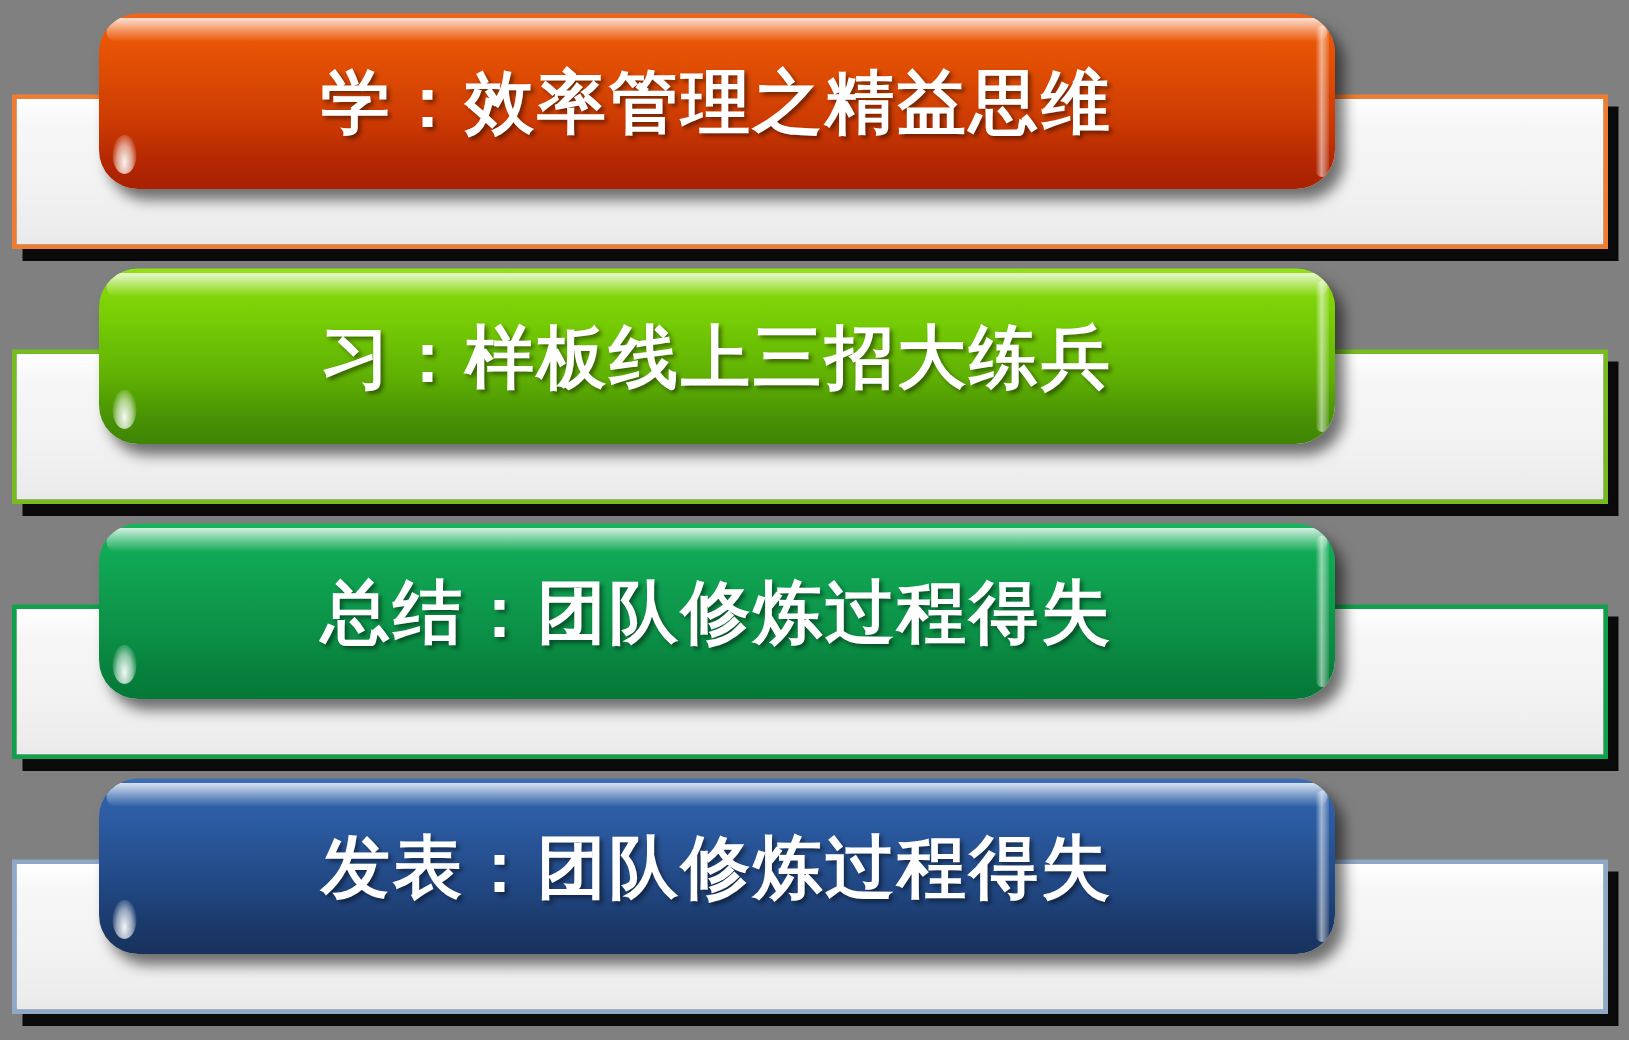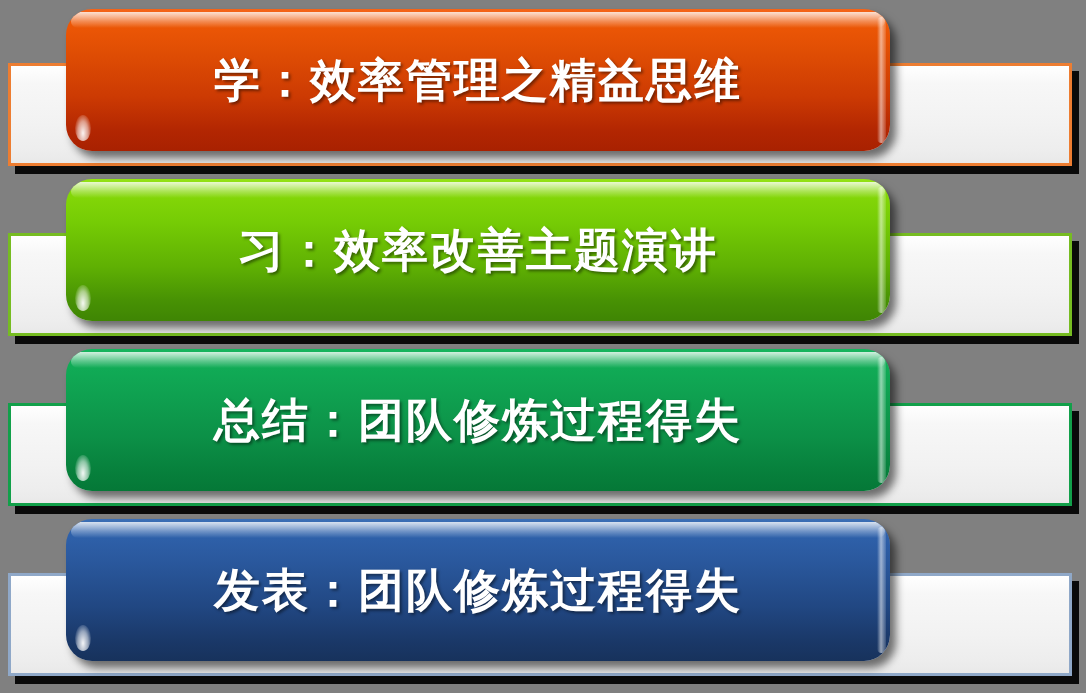--- a/index.html
+++ b/index.html
@@ -51,21 +51,21 @@
     border-width: 3px;
     box-shadow: 7px 8px 0 0 rgba(0,0,0,0.92);
   }
 
   
   .pill {
     position: absolute;
     left: 66px;
     top: 9px;
     width: 824px;
-    height: 142px;
+    height: 117px;
     border-radius: 26px;
     box-sizing: border-box;
     box-shadow: 6px 7px 9px rgba(0,0,0,0.55);
     overflow: hidden;
     display: flex;
     align-items: center;
     justify-content: center;
   }
   
   .pill::before {
@@ -180,21 +180,21 @@
     <div class="pill">
       <span class="blob"></span>
       <span class="pill-label">学：效率管理之精益思维</span>
     </div>
   </div>
 
   <div class="row row-1 t-lime">
     <div class="plate"></div>
     <div class="pill">
       <span class="blob"></span>
-      <span class="pill-label">习：效率改善主题演讲</span>
+      <span class="pill-label">习：样板线上三招大练兵</span>
     </div>
   </div>
 
   <div class="row row-2 t-green">
     <div class="plate"></div>
     <div class="pill">
       <span class="blob"></span>
       <span class="pill-label">总结：团队修炼过程得失</span>
     </div>
   </div>

